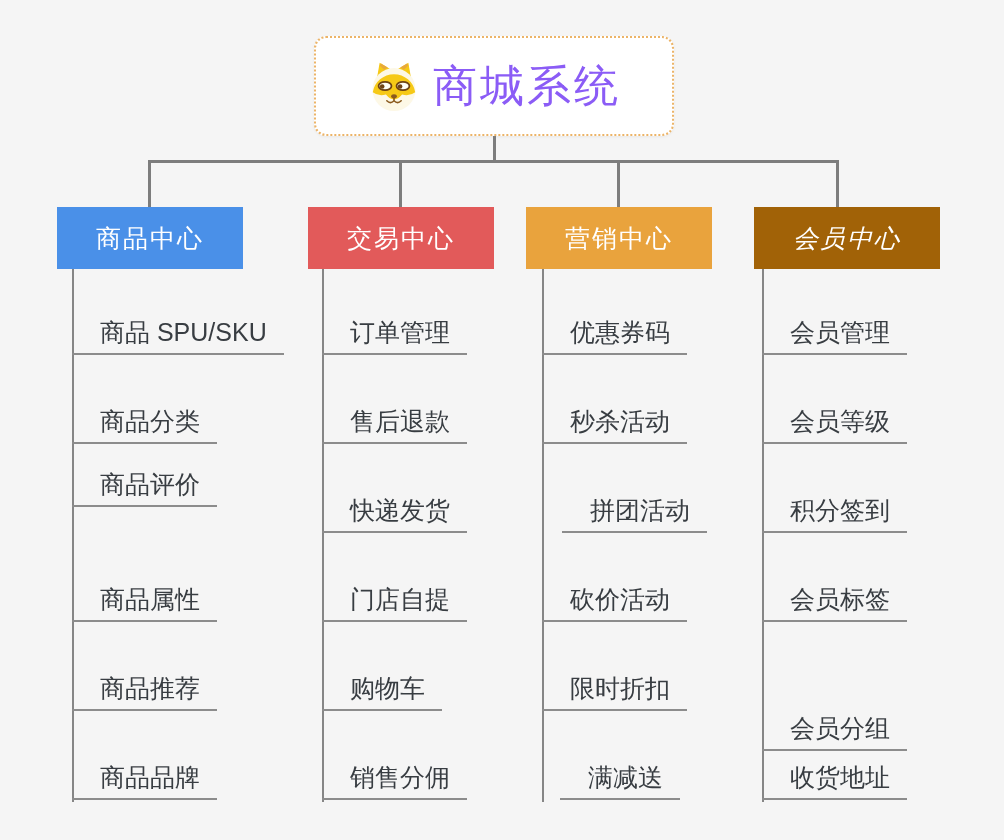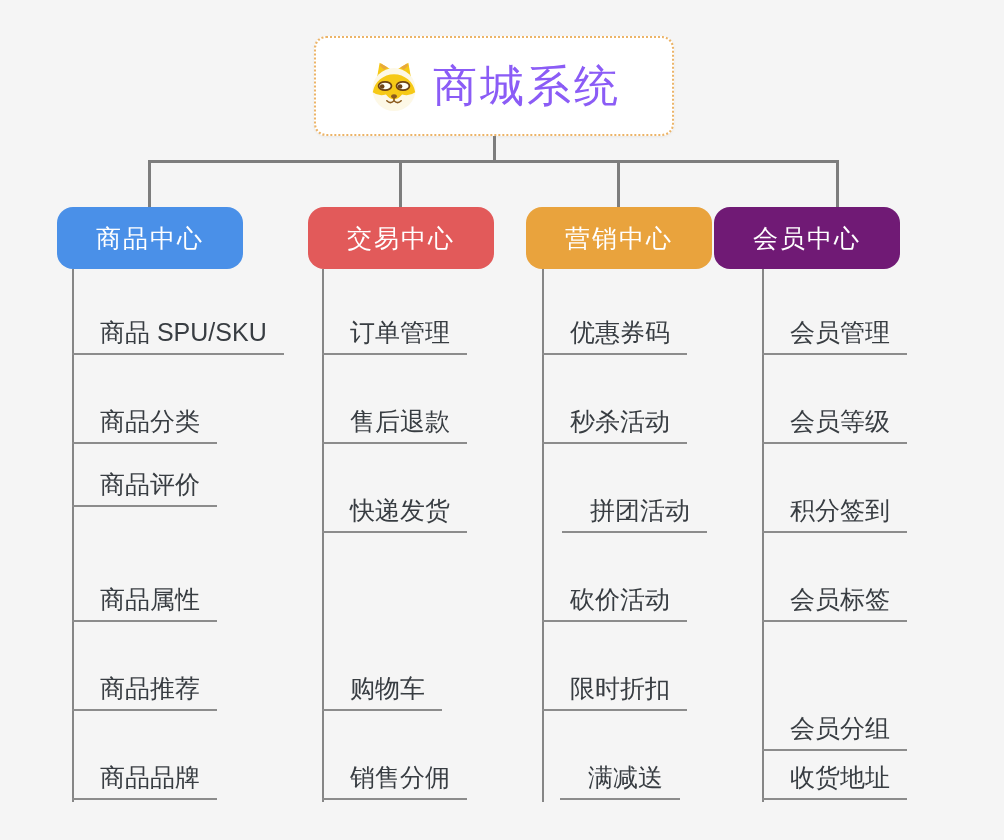--- a/index.html
+++ b/index.html
@@ -25,21 +25,21 @@
   }
   .root-icon{width:54px;height:52px;flex:0 0 auto;}
 
   
   .line{position:absolute;background:#7d7d7d;}
   .trunk{position:absolute;width:2px;background:#868686;}
 
   
   .branch-box{
     position:absolute;top:207px;width:186px;height:62px;
-    border-radius:16px;
+    border-radius:0;
     display:flex;align-items:center;justify-content:center;
     color:#ffffff;font-size:25px;letter-spacing:2px;
     cursor:pointer;
   }
 
   
   .leaf{
     position:absolute;
     font-size:25px;line-height:30px;color:#383d42;
     padding:0 17px 6px 28px;
@@ -84,39 +84,40 @@
 
   <div class="branch-box" style="left: 57px; background-color: rgb(74, 144, 232);">
     <span>商品中心</span>
   </div>
   <div class="branch-box" style="left: 308px; background-color: rgb(226, 90, 90);">
     <span>交易中心</span>
   </div>
   <div class="branch-box" style="left: 526px; background-color: rgb(233, 163, 61);">
     <span>营销中心</span>
   </div>
-  <div class="branch-box" style="left: 714px; background-color: #701a75;">
+  <div class="branch-box" style="left: 754px; background-color: #a16207; font-style: italic;">
     <span>会员中心</span>
   </div>
 
   <div class="trunk" style="left:72px;top:269px;height:533px;"></div>
   <div class="trunk" style="left:322px;top:269px;height:533px;"></div>
   <div class="trunk" style="left:542px;top:269px;height:533px;"></div>
   <div class="trunk" style="left:762px;top:269px;height:533px;"></div>
 
   <div class="leaf" style="left:72px;top:317px;"><span>商品 SPU/SKU</span></div>
   <div class="leaf" style="left:72px;top:406px;"><span>商品分类</span></div>
   <div class="leaf" style="left:72px;top:469px;"><span>商品评价</span></div>
   <div class="leaf" style="left:72px;top:584px;"><span>商品属性</span></div>
   <div class="leaf" style="left:72px;top:673px;"><span>商品推荐</span></div>
   <div class="leaf" style="left:72px;top:762px;"><span>商品品牌</span></div>
 
   <div class="leaf" style="left:322px;top:317px;"><span>订单管理</span></div>
   <div class="leaf" style="left:322px;top:406px;"><span>售后退款</span></div>
   <div class="leaf" style="left:322px;top:495px;"><span>快递发货</span></div>
+  <div class="leaf" style="left:322px;top:584px;"><span>门店自提</span></div>
   <div class="leaf" style="left:322px;top:673px;"><span>购物车</span></div>
   <div class="leaf" style="left:322px;top:762px;"><span>销售分佣</span></div>
 
   <div class="leaf" style="left:542px;top:317px;"><span>优惠券码</span></div>
   <div class="leaf" style="left:542px;top:406px;"><span>秒杀活动</span></div>
   <div class="leaf" style="left:542px;top:495px;margin-left:20px;"><span>拼团活动</span></div>
   <div class="leaf" style="left:542px;top:584px;"><span>砍价活动</span></div>
   <div class="leaf" style="left:542px;top:673px;"><span>限时折扣</span></div>
   <div class="leaf" style="left:536px;top:762px;margin-left:24px;"><span>满减送</span></div>
 

